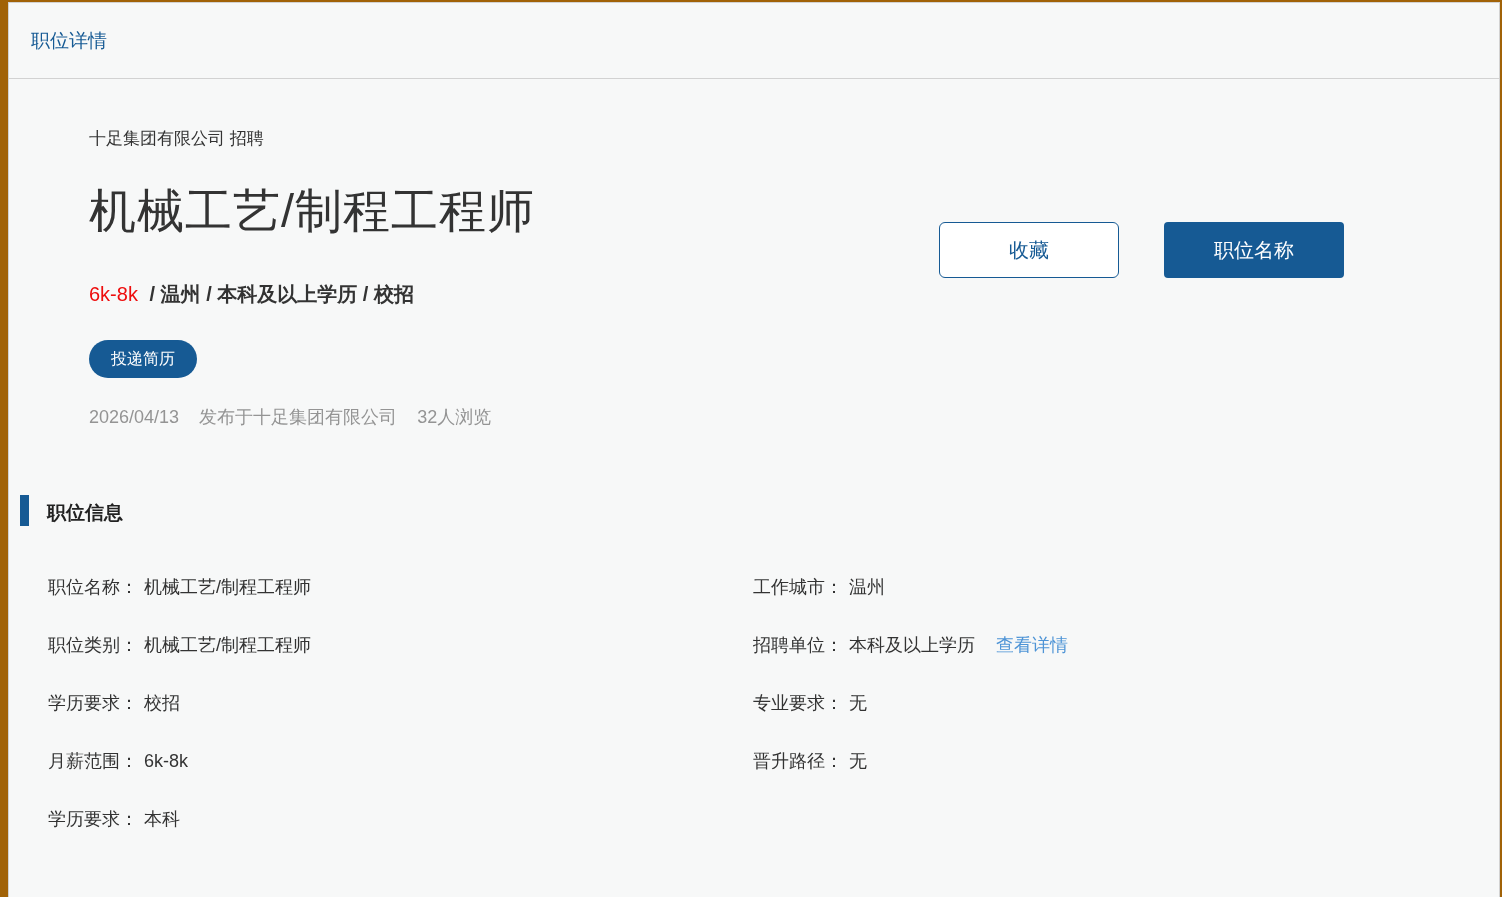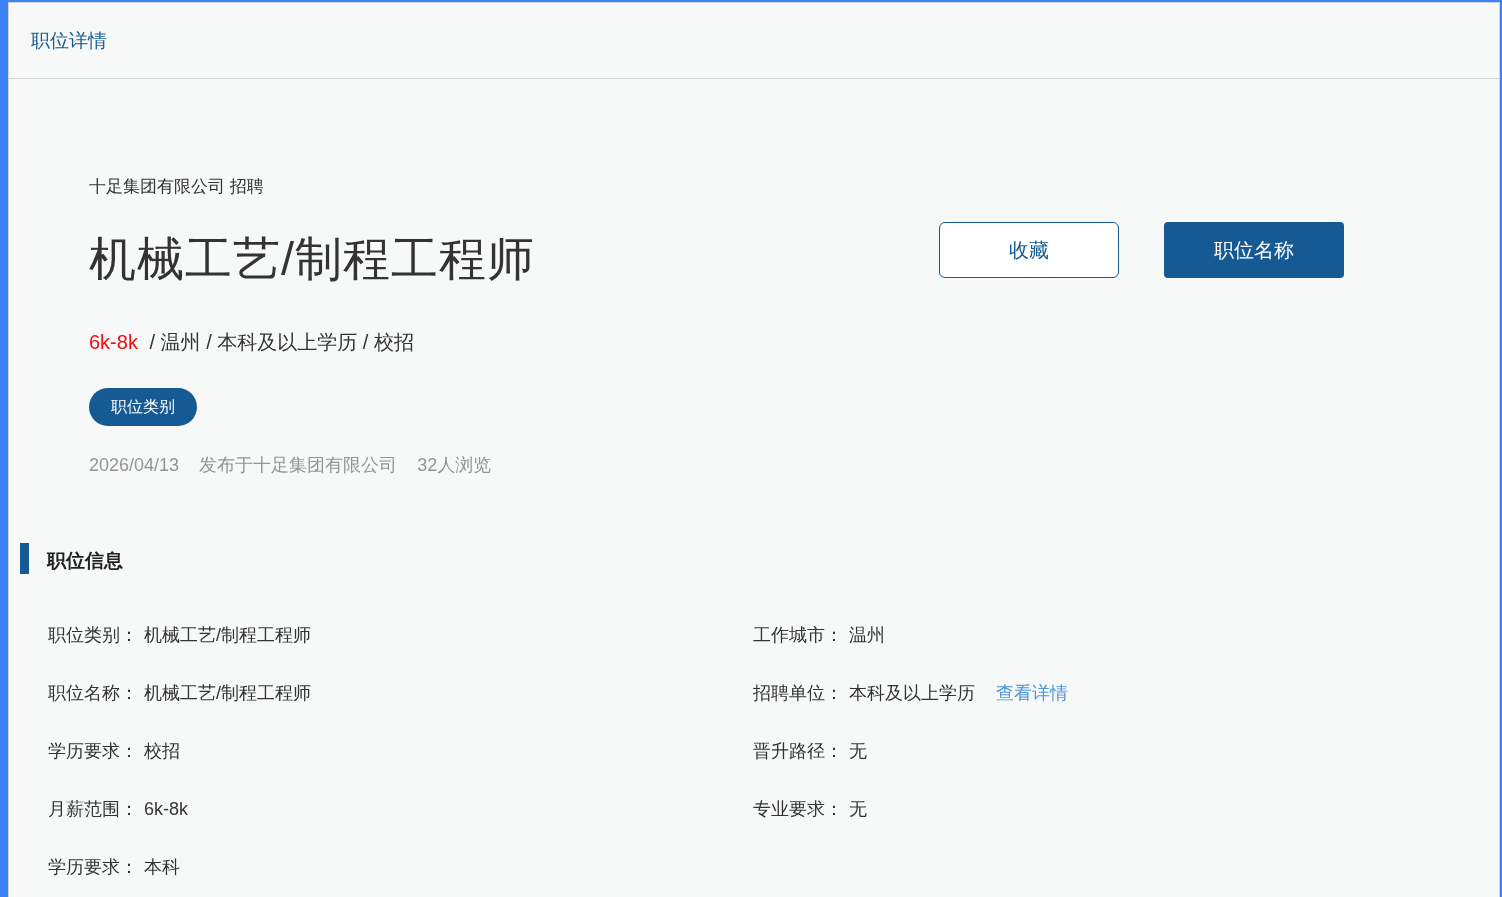--- a/index.html
+++ b/index.html
@@ -7,35 +7,35 @@
     --link:#4e94d6;
     --salary:#ee0d0d;
     --text:#333333;
     --muted:#949494;
     --border:#d2d2d2;
     --panel:#f7f8f8;
   }
   *{box-sizing:border-box;}
   html,body{margin:0;padding:0;background:#ffffff;
     font-family:"Liberation Sans","DejaVu Sans",sans-serif;color:var(--text);}
-  .viewport{position:relative;width:1502px;height:897px;overflow:hidden;background:#3b82f6;}
+  .viewport{position:relative;width:1502px;height:897px;overflow:hidden;background:#a16207;}
   .panel{position:absolute;left:8px;top:2px;width:1492px;height:895px;
     background:var(--panel);border:1px solid var(--border);border-bottom:none;}
   
   .topbar{height:76px;border-bottom:1px solid var(--border);
     display:flex;align-items:center;padding-left:22px;}
   .crumb{color:var(--accent);font-size:19px;}
   
   .job-head{padding:49px 0 0 80px;position:relative;}
-  .company{font-size:17px;color:var(--text);line-height:22px;margin-top:48px;}
+  .company{font-size:17px;color:var(--text);line-height:22px;}
   .job-title{font-size:47px;line-height:56px;margin-top:33px;color:var(--text);
     font-weight:400;letter-spacing:1px;}
   .salary-line{margin-top:42px;font-size:20px;line-height:26px;}
   .salary{color:var(--salary);}
-  .salary-meta{color:var(--text);margin-left:6px;}
+  .salary-meta{color:var(--text);margin-left:6px;font-weight:bold;}
   .tag-pill{display:inline-block;margin-top:33px;background:var(--accent);color:#ffffff;
     font-size:16px;line-height:16px;padding:11px 22px;border-radius:20px;}
   .date-line{margin-top:27px;font-size:18px;color:var(--muted);}
   .date-line span{margin-right:15px;}
   
   .actions{position:absolute;top:219px;left:930px;display:flex;gap:45px;}
   .btn{width:180px;height:56px;font-size:20px;cursor:pointer;
     font-family:"Liberation Sans","DejaVu Sans",sans-serif;}
   .btn-fav{background:#ffffff;color:var(--accent);border:1px solid var(--accent);border-radius:6px;}
   .btn-submit{background:var(--accent);color:#ffffff;border:none;border-radius:4px;}
@@ -62,49 +62,49 @@
     </div>
 
     <div class="job-head">
       <div class="company">十足集团有限公司 招聘</div>
       <div class="job-title">机械工艺/制程工程师</div>
       <div class="salary-line">
         <span class="salary">6k-8k</span>
         <span class="salary-meta">/ 温州 / 本科及以上学历 / 校招</span>
       </div>
       <div>
-        <span class="tag-pill">职位类别</span>
+        <span class="tag-pill">投递简历</span>
       </div>
       <div class="date-line">
         <span>2026/04/13</span>
         <span>发布于十足集团有限公司</span>
         <span>32人浏览</span>
       </div>
     </div>
 
     <div class="actions">
       <button class="btn btn-fav">收藏</button>
       <button class="btn btn-submit">职位名称</button>
     </div>
 
     <div class="section-head">
       <span class="section-bar"></span>
       <span class="section-title">职位信息</span>
     </div>
 
     <div class="info-grid">
       <div class="col" id="col-left">
+          <div class="info-row"><span class="f-label">职位名称：</span><span class="f-value">机械工艺/制程工程师</span></div>
           <div class="info-row"><span class="f-label">职位类别：</span><span class="f-value">机械工艺/制程工程师</span></div>
-          <div class="info-row"><span class="f-label">职位名称：</span><span class="f-value">机械工艺/制程工程师</span></div>
           <div class="info-row"><span class="f-label">学历要求：</span><span class="f-value">校招</span></div>
           <div class="info-row"><span class="f-label">月薪范围：</span><span class="f-value">6k-8k</span></div>
           <div class="info-row"><span class="f-label">学历要求：</span><span class="f-value">本科</span></div>
         </div>
       <div class="col" id="col-right">
           <div class="info-row"><span class="f-label">工作城市：</span><span class="f-value">温州</span></div>
           <div class="info-row"><span class="f-label">招聘单位：</span><span class="f-value">本科及以上学历</span><a class="f-link" href="#">查看详情</a></div>
+          <div class="info-row"><span class="f-label">专业要求：</span><span class="f-value">无</span></div>
           <div class="info-row"><span class="f-label">晋升路径：</span><span class="f-value">无</span></div>
-          <div class="info-row"><span class="f-label">专业要求：</span><span class="f-value">无</span></div>
         </div>
     </div>
 
   </div>
 </div>
 
 </body></html>

